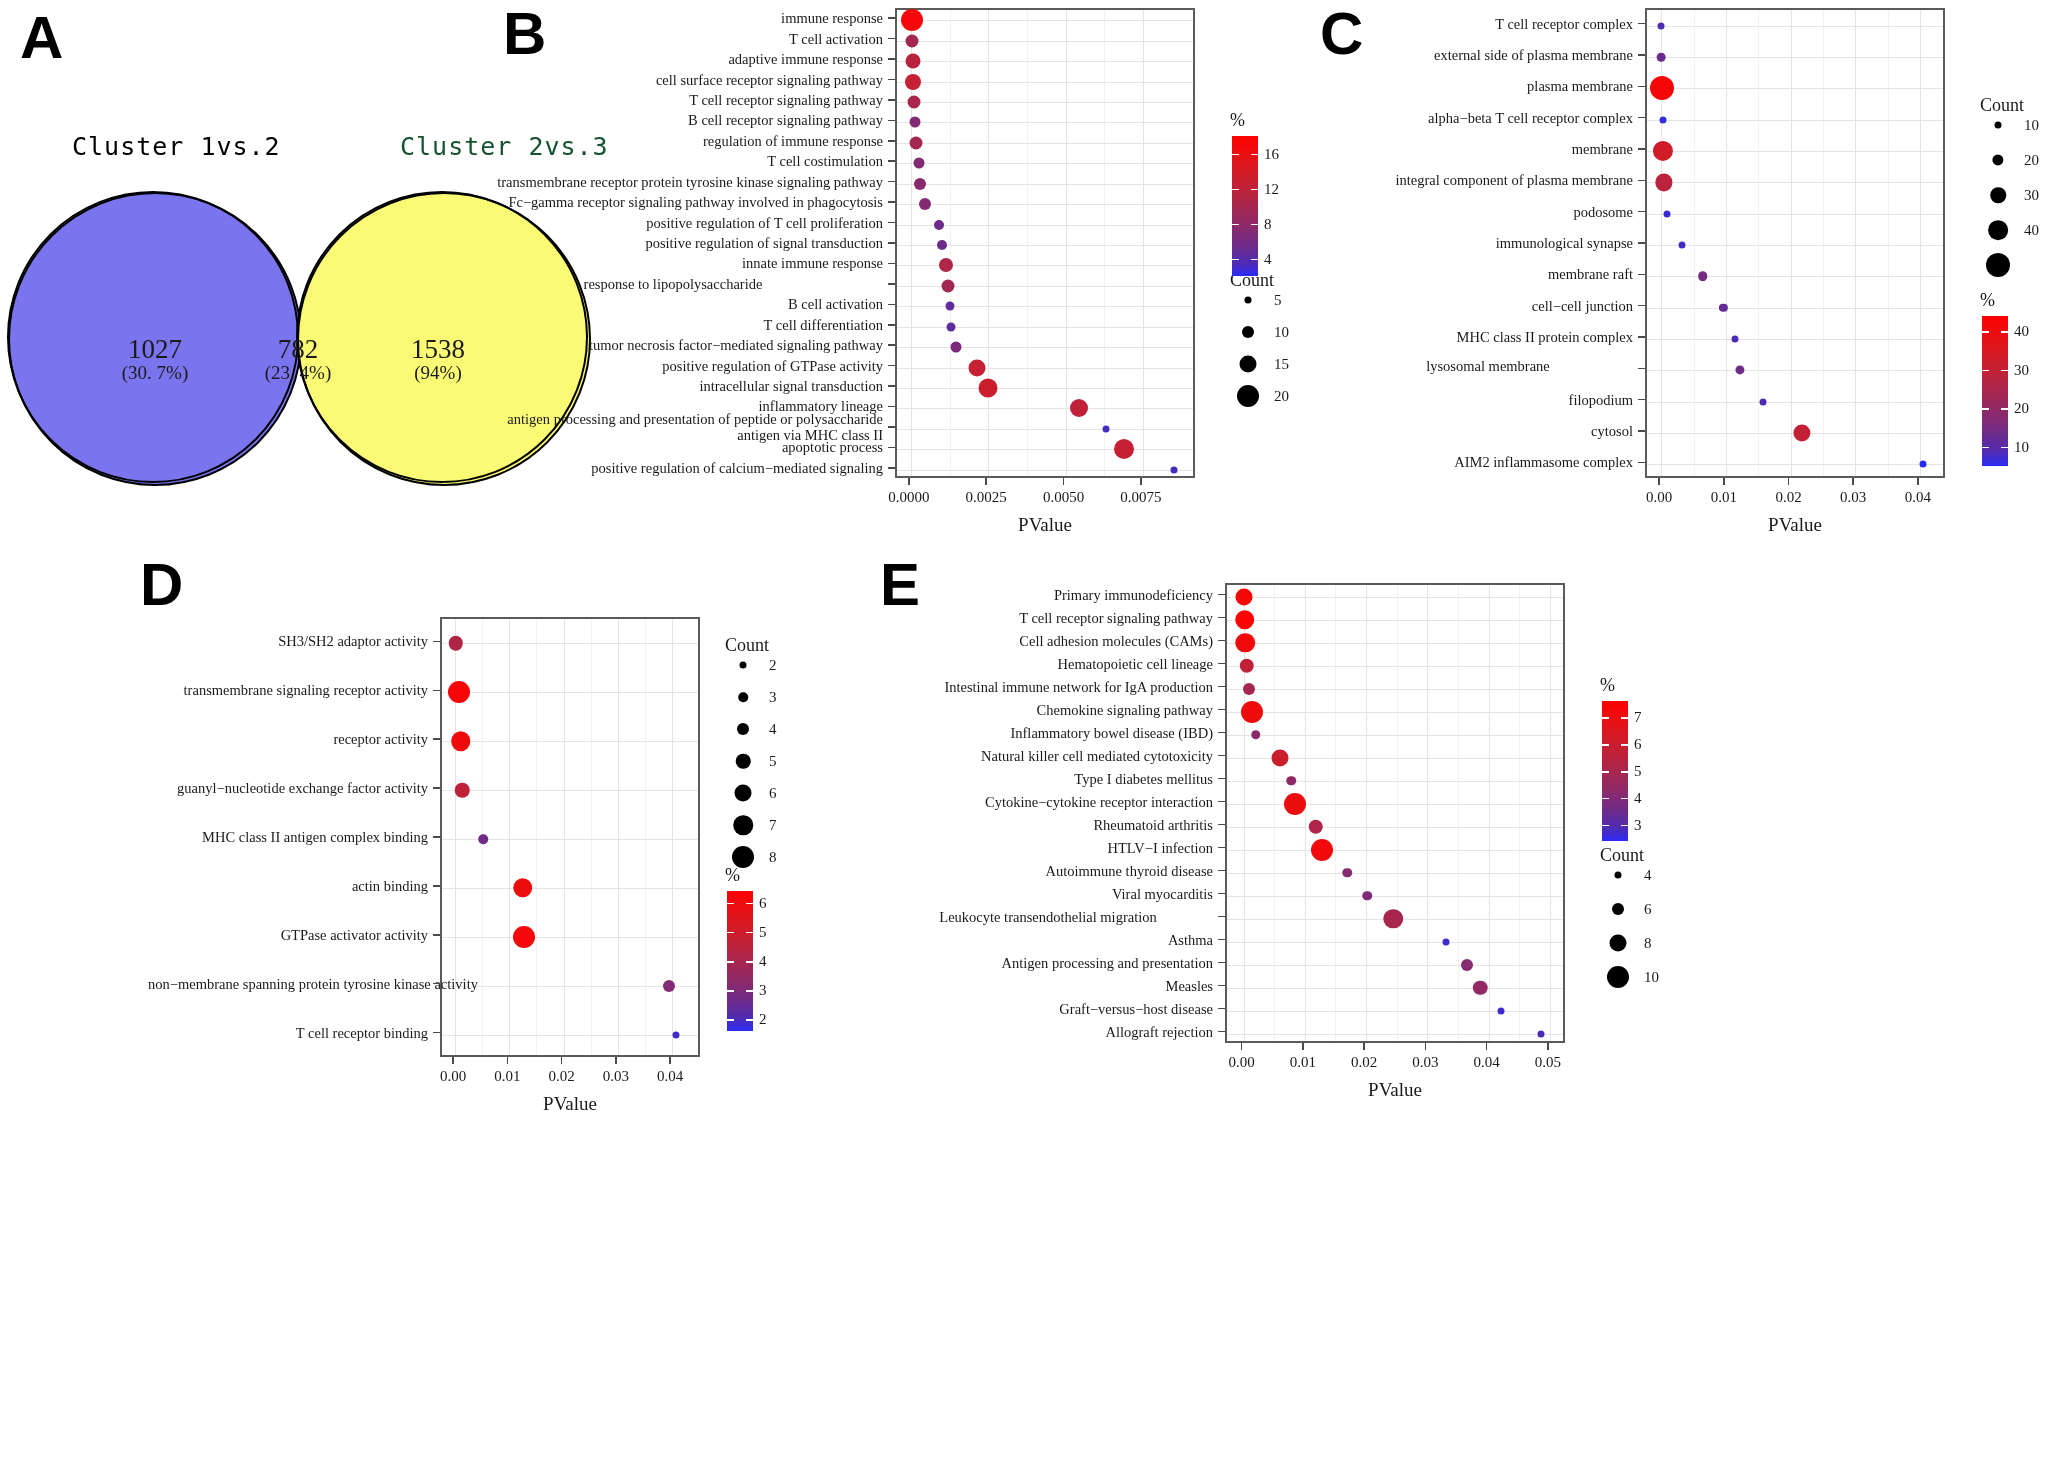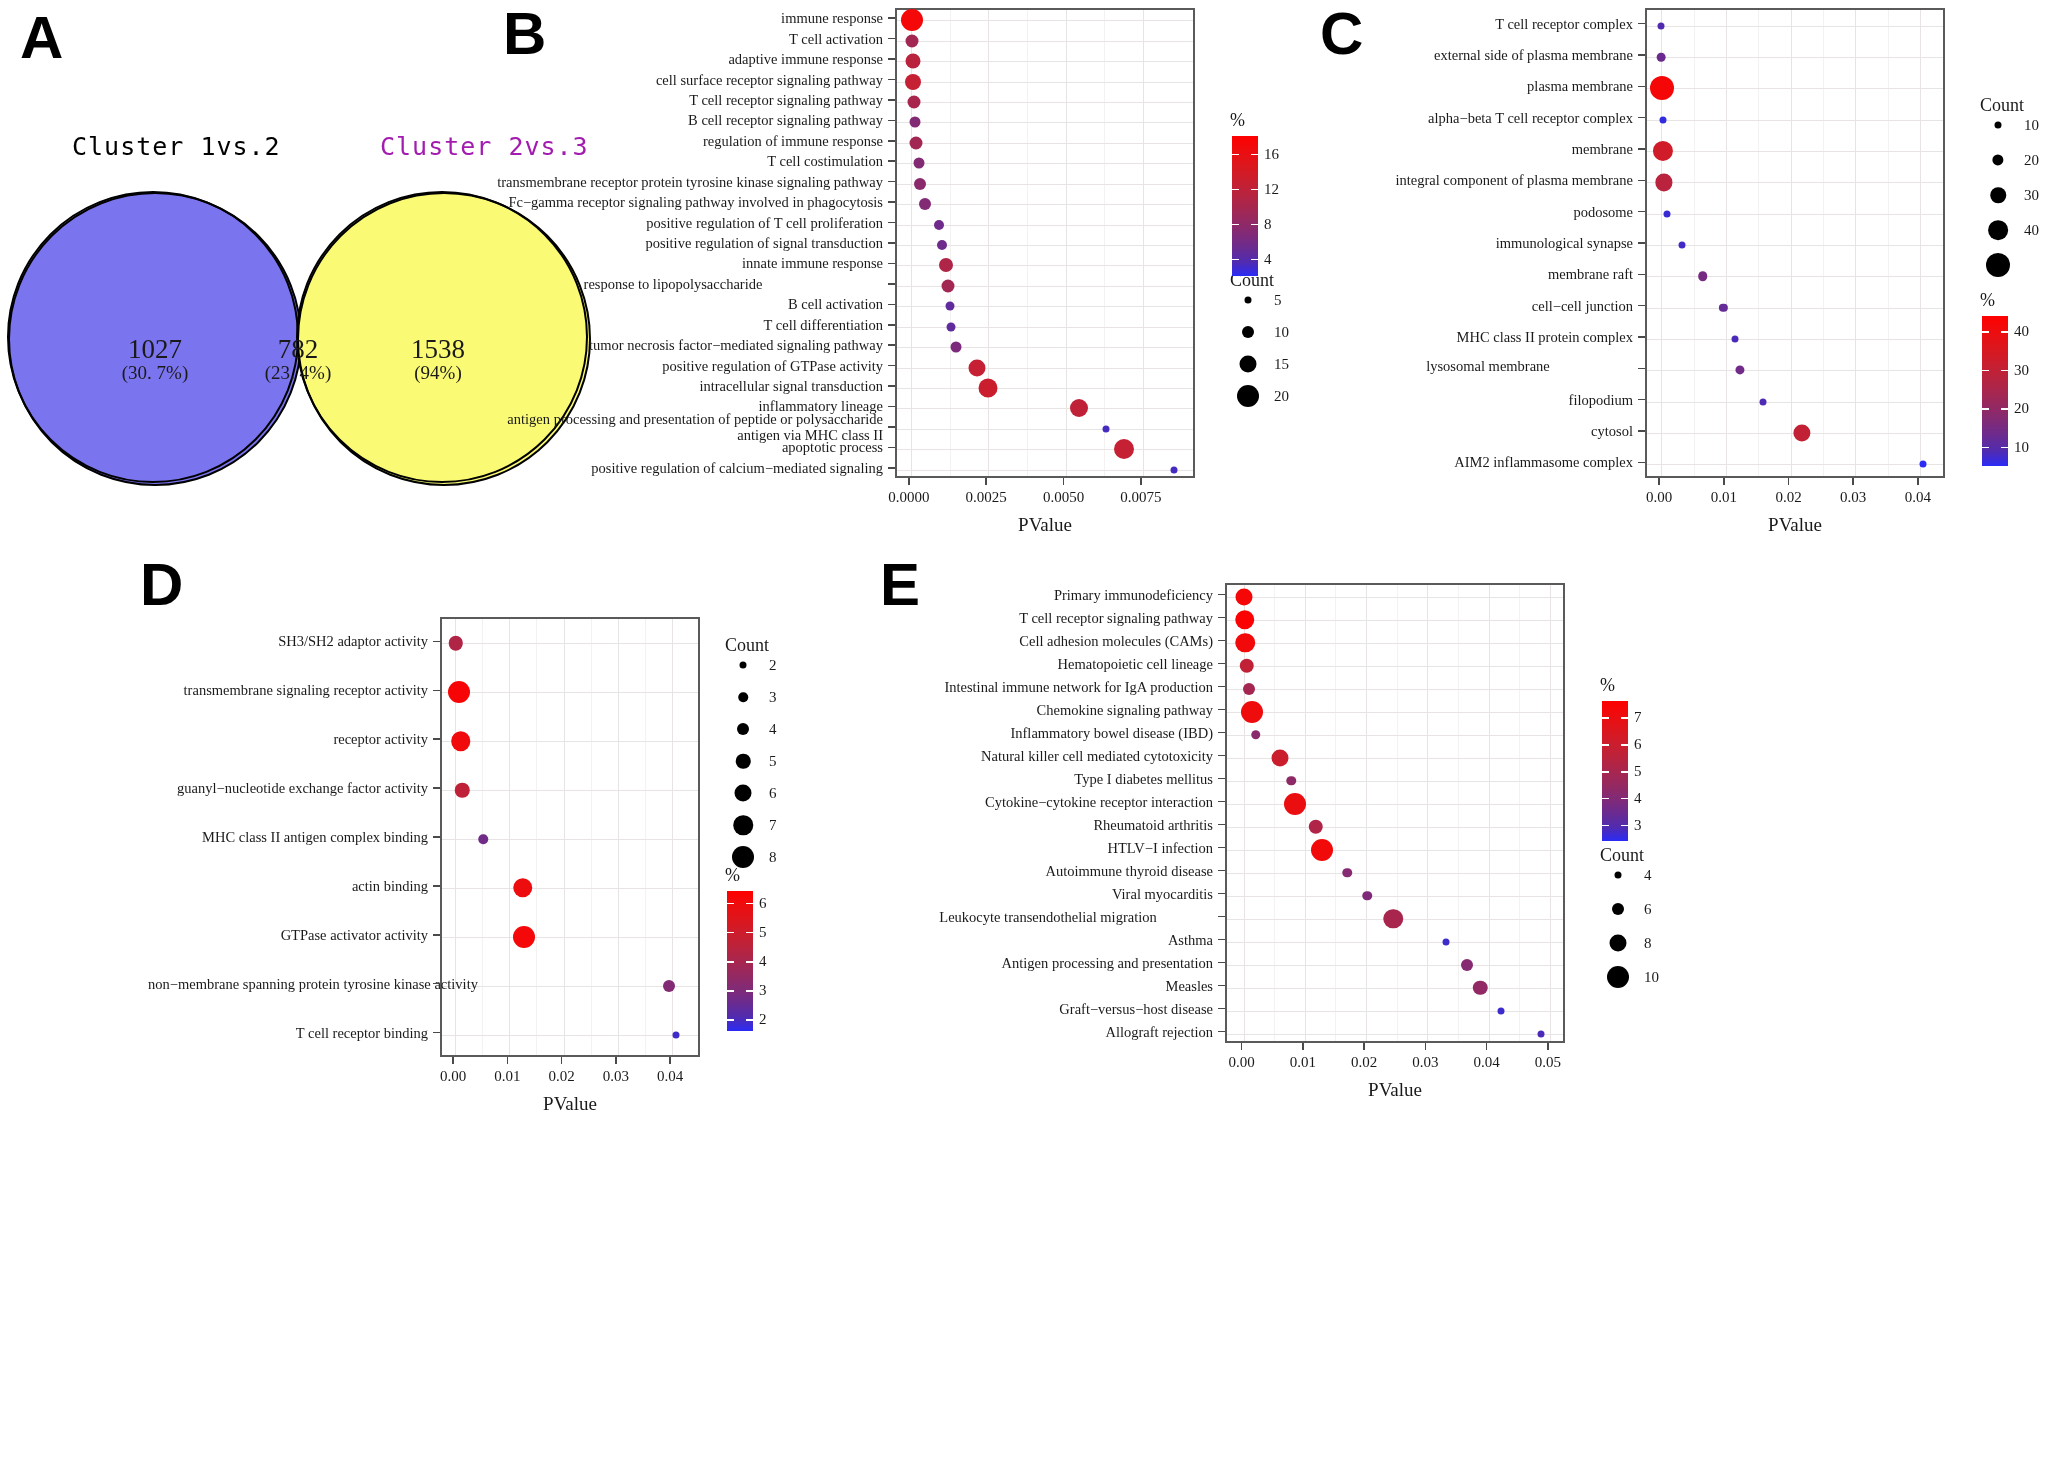--- a/index.html
+++ b/index.html
@@ -43,21 +43,21 @@
   .cbar-tick{position:absolute;background:#fff;height:1.5px;width:7px;}
   .cbar-label{position:absolute;font-size:15px;transform:translateY(-50%);white-space:nowrap;}
 </style>
 </head>
 <body>
 
 <div class="panel" id="venn">
   <div class="panel-letter" style="left:20px;top:8px;">A</div>
 
   <div class="venn-title" id="vennTitleL" style="left:72px;top:132px;color:#000000;">Cluster 1vs.2</div>
-  <div class="venn-title" id="vennTitleR" style="left:380px;top:132px;color:#a21caf;">Cluster 2vs.3</div>
+  <div class="venn-title" id="vennTitleR" style="left:400px;top:132px;color:#14532d;">Cluster 2vs.3</div>
 
   <div class="venn-circle" id="vennL" style="left: 8px; top: 192px; width: 290px; height: 290px; background: rgb(123, 116, 239);"></div>
   <div class="venn-circle" id="vennR" style="left: 297px; top: 192px; width: 290px; height: 290px; background: rgb(250, 250, 116);"></div>
   <svg id="vennLens" style="position:absolute;left:0;top:0;width:620px;height:620px;pointer-events:none;">
       <defs>
         <clipPath id="cp1">
           <circle cx="153" cy="337" r="145"></circle>
         </clipPath>
       </defs>
       <circle cx="442" cy="337" r="145" fill="#9d975f" clip-path="url(#cp1)"></circle>

